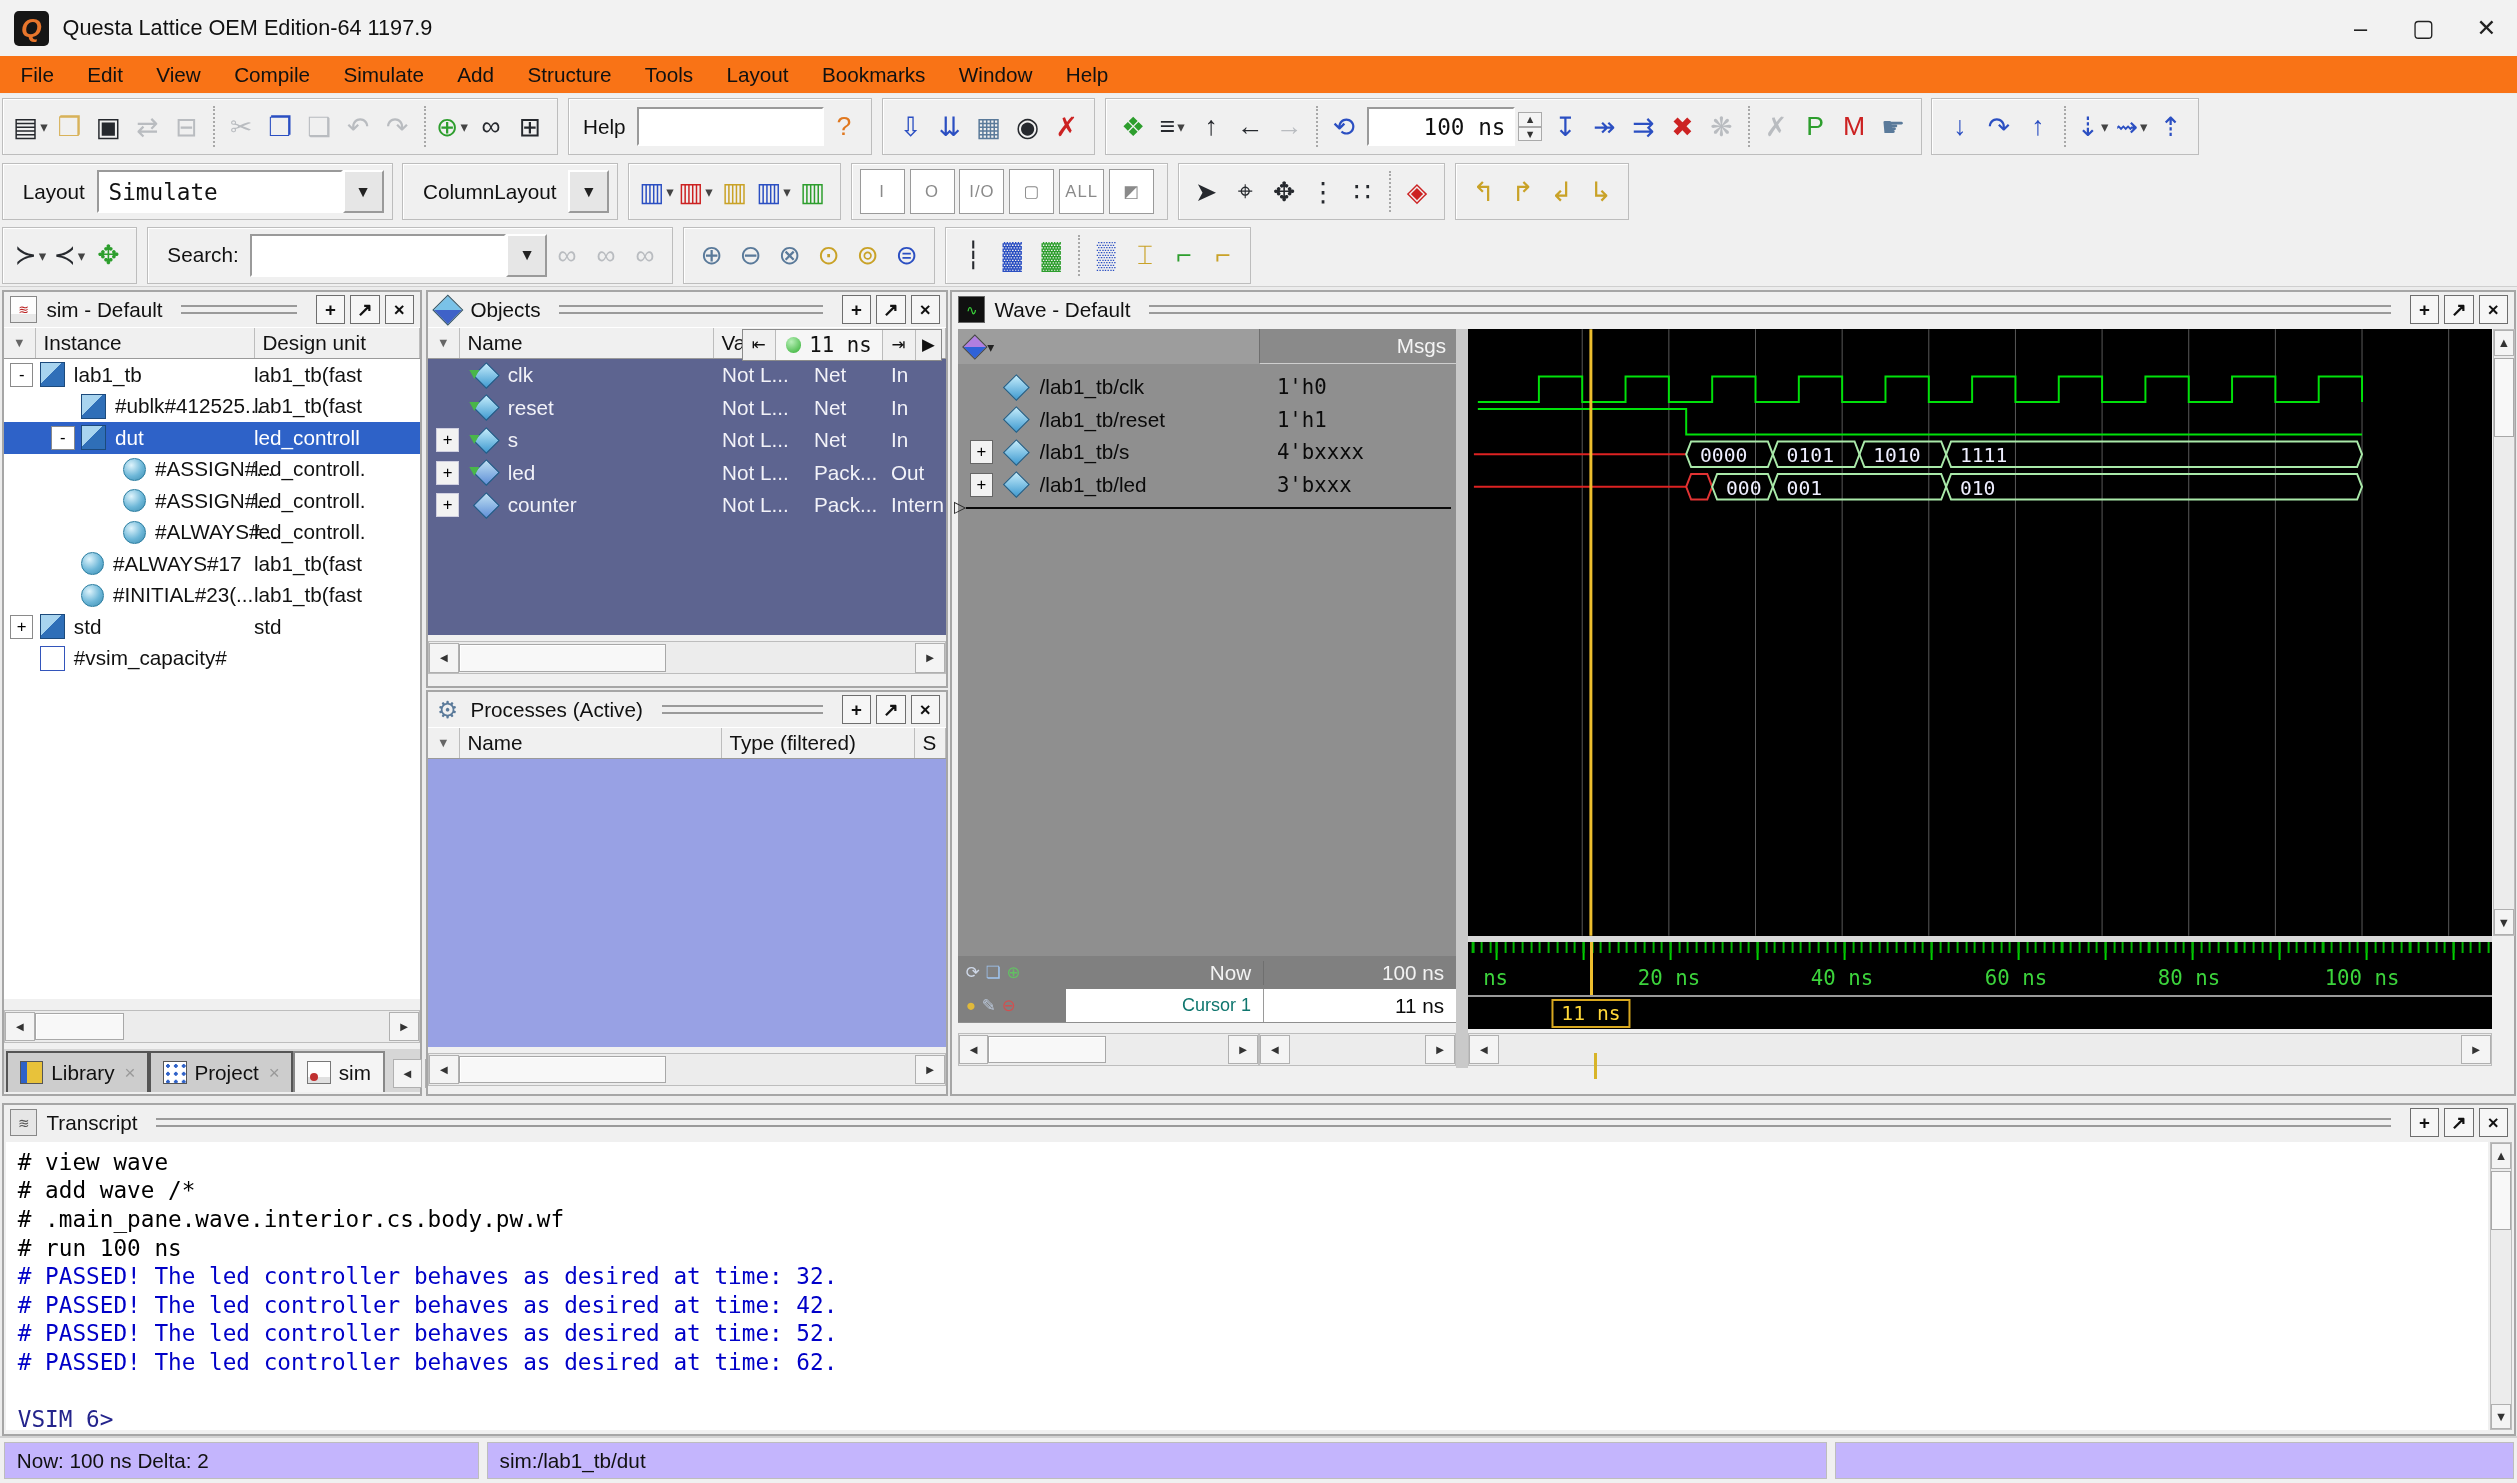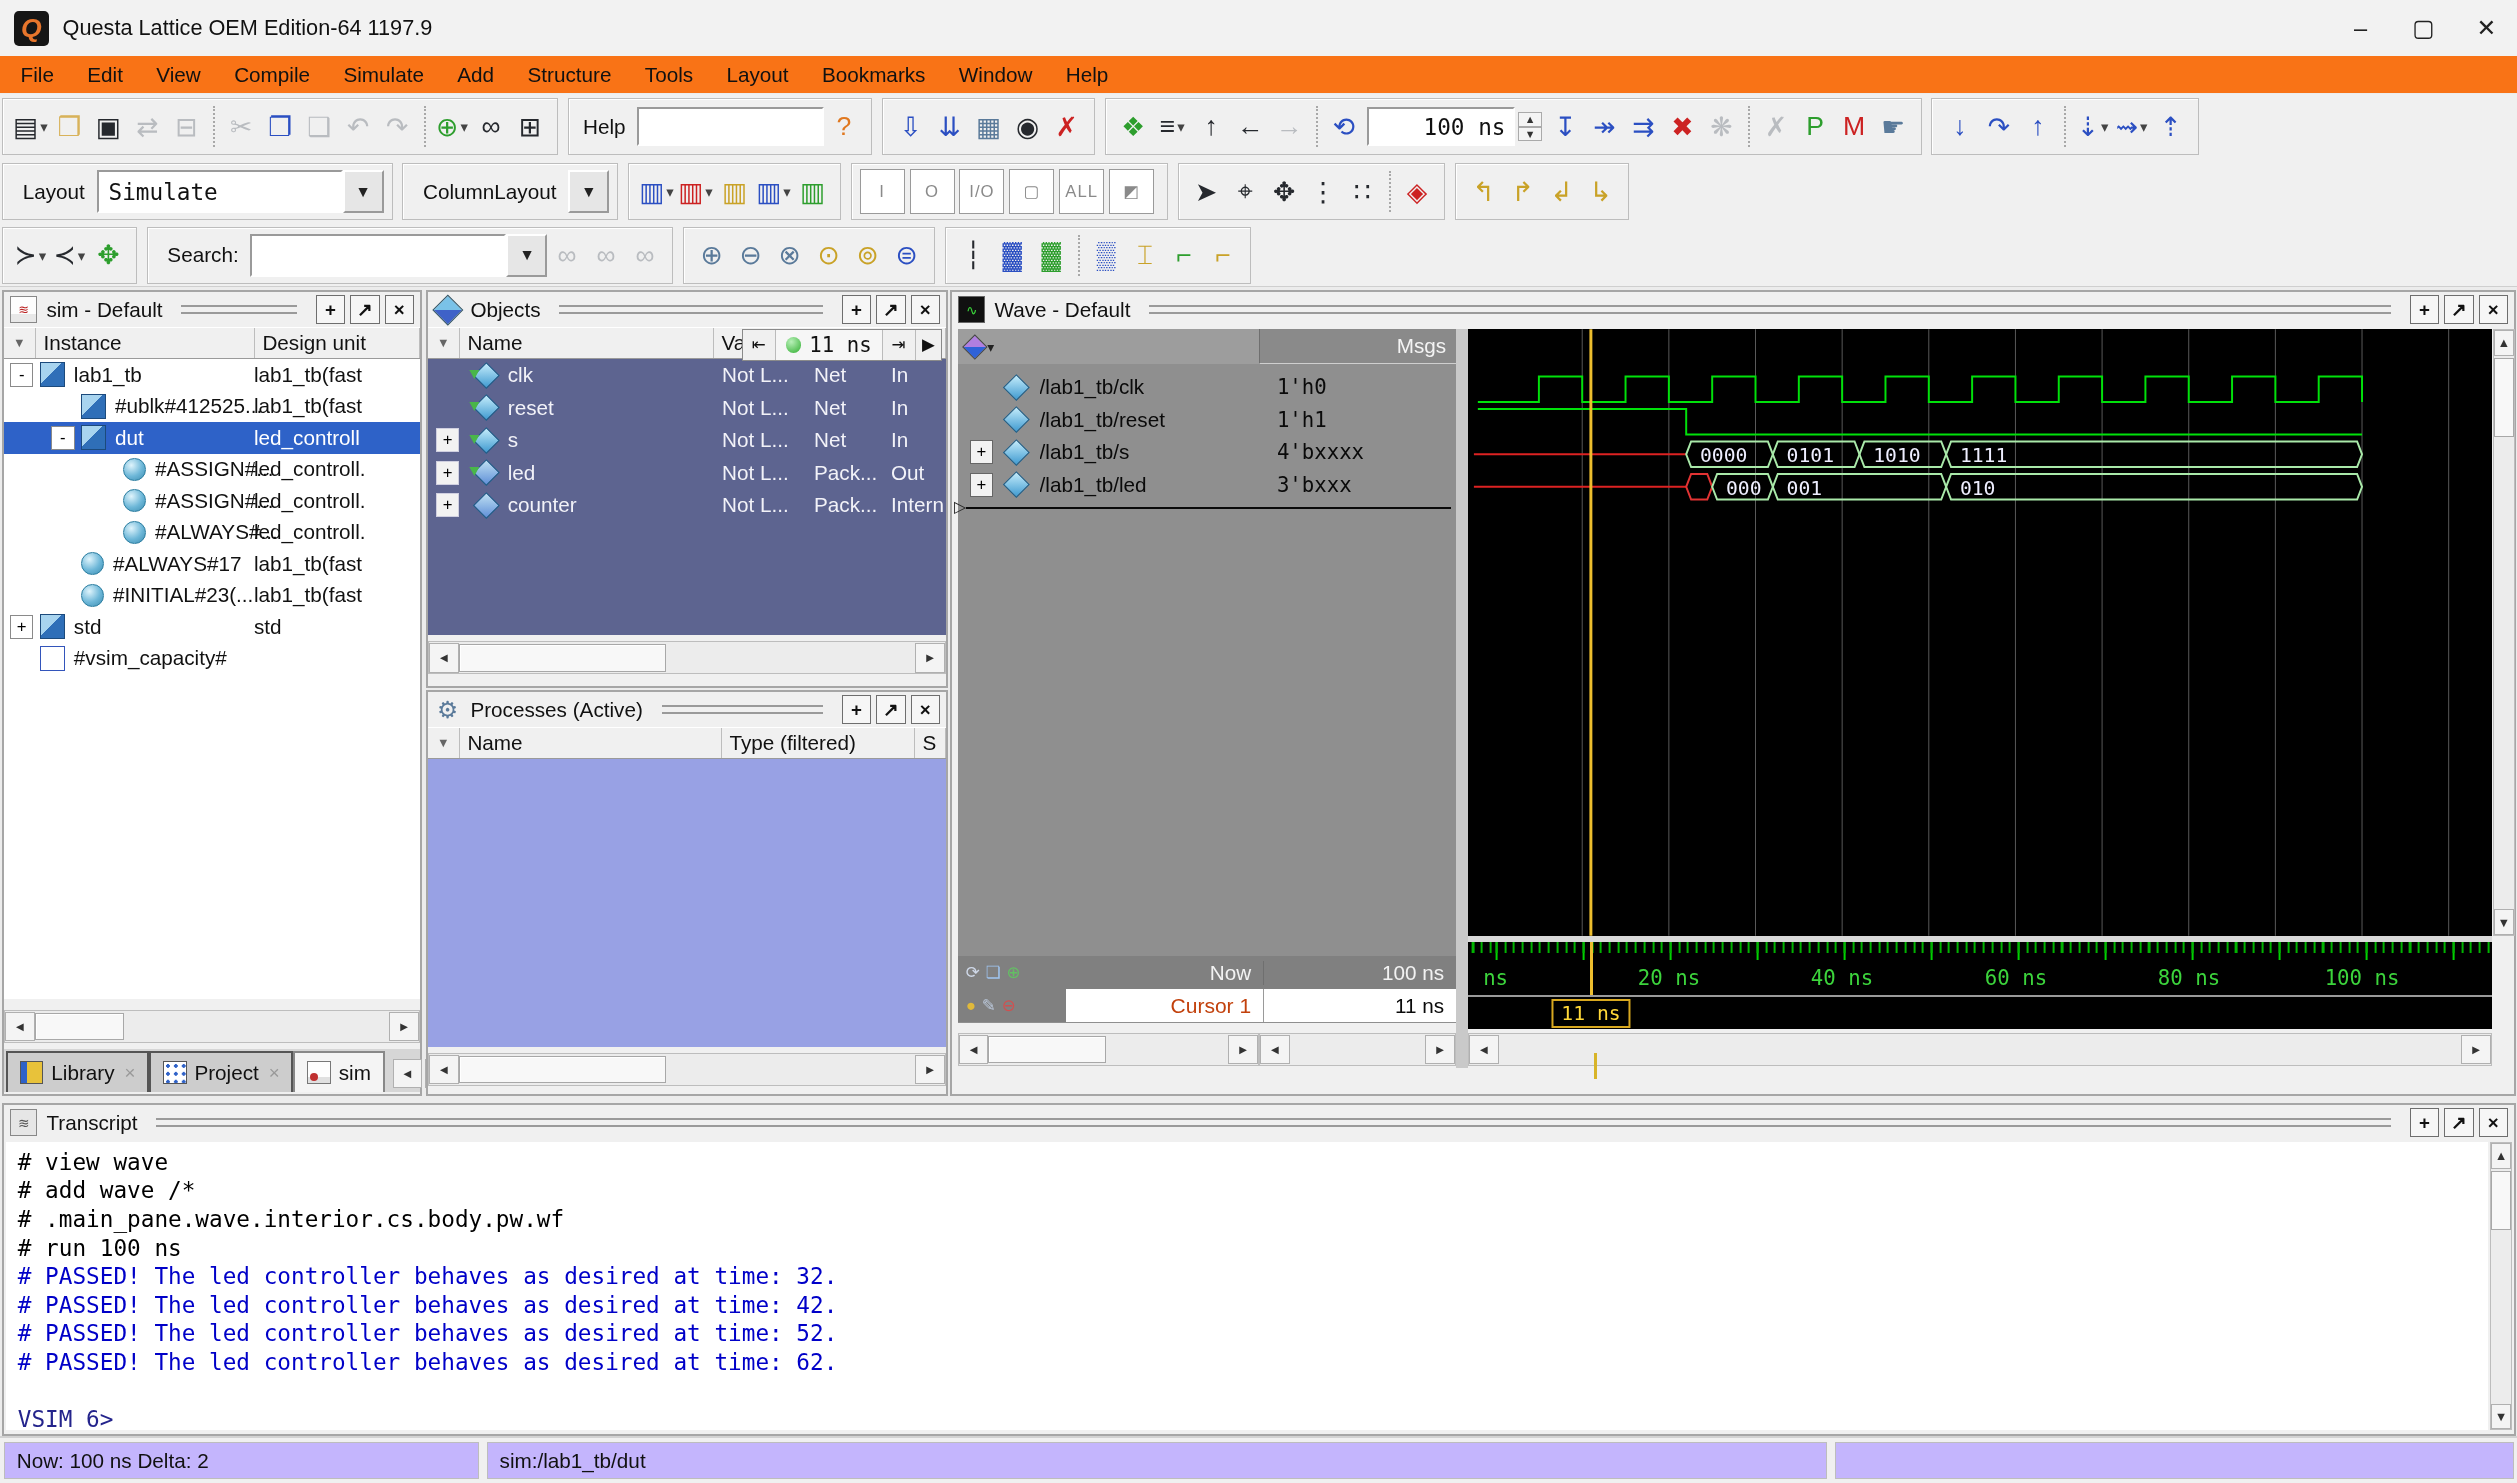--- a/index.html
+++ b/index.html
@@ -91,21 +91,21 @@
 .wdia{width:18.7px;height:18.7px;transform:rotate(45deg);background:linear-gradient(135deg,#c4ecfb,#3f9ad0);border:1px solid #1d5f8a;flex:none;margin:0 13.8px 0 5.9px}
 .wname{overflow:hidden;max-width:197px}
 .wval{position:absolute;left:319px;font-family:"DejaVu Sans Mono",monospace;font-size:20.7px}
 .winsert{position:absolute;left:13.8px;top:215px;width:485px;height:2px;background:#0a0a0a}
 .winsptr{position:absolute;left:2px;top:205px;font-size:15.8px;color:#222}
 .wnow{position:absolute;left:5.9px;top:664px;width:498px;height:33px;background:#808080;display:flex;align-items:center}
 .wcur{position:absolute;left:5.9px;top:697px;width:498px;height:33px;background:#808080;display:flex;align-items:center}
 .wicons{width:108px;display:flex;align-items:center;gap:5.9px;padding-left:7.9px;font-size:16.7px;flex:none}
 .wnowlab{flex:1;text-align:right;color:#f2f2f2;font-size:20.7px;padding-right:11.8px}
 .wnowval{width:193px;text-align:right;color:#f2f2f2;font-size:20.7px;padding-right:11.8px;border-left:1px solid #6f6f6f;flex:none}
-.wcurlab{flex:1;text-align:center;color:#c2410c;font-size:21px;padding-right:11.8px;background:#fff;height:100%;display:flex;align-items:center;justify-content:flex-end}
+.wcurlab{flex:1;text-align:center;color:#0f766e;font-size:18px;padding-right:11.8px;background:#fff;height:100%;display:flex;align-items:center;justify-content:flex-end}
 .wcurval{width:193px;text-align:right;color:#0a0a0a;font-size:20.7px;padding-right:11.8px;background:#fff;height:100%;display:flex;align-items:center;justify-content:flex-end;border-left:1px solid #9a9a9a;flex:none}
 .wsplit{position:absolute;left:504px;top:37px;width:11.8px;bottom:25.6px;background:#c9c9c9}
 .wblack{position:absolute;left:516px;top:37px;width:1024px;height:607px;background:#000;overflow:hidden}
 .wruler{position:absolute;left:516px;top:650px;width:1024px;height:87px;background:#000;overflow:hidden}
 .wruler::before{content:"";position:absolute;left:0;top:0;width:100%;height:17.7px;background:repeating-linear-gradient(90deg,#00b400 0 2px,transparent 2px 8.7px) 27.6px 0/auto 10.8px no-repeat padding-box,repeating-linear-gradient(90deg,#00d400 0 2px,transparent 2px 87px) 27.6px 0/auto 17.7px no-repeat;background-repeat:repeat-x}
 .wruler::after{content:"";position:absolute;left:0;top:53px;width:100%;height:2px;background:#9a9a9a}
 .rlabel{position:absolute;top:23.6px;transform:translateX(-50%);color:#3cd43c;font-family:"DejaVu Sans Mono",monospace;font-size:20.7px;white-space:nowrap}
 .rcursor{position:absolute;top:0;width:3px;height:55px;background:#edbe2e}
 .clabel{position:absolute;top:57px;transform:translateX(-50%);border:2px solid #d8a820;background:#000;color:#ffd838;font-family:"DejaVu Sans Mono",monospace;font-size:19.7px;padding:1px 7.9px;white-space:nowrap}
 .wsep{position:absolute;left:516px;top:644px;width:1024px;height:5.9px;background:#d9d9d9}

